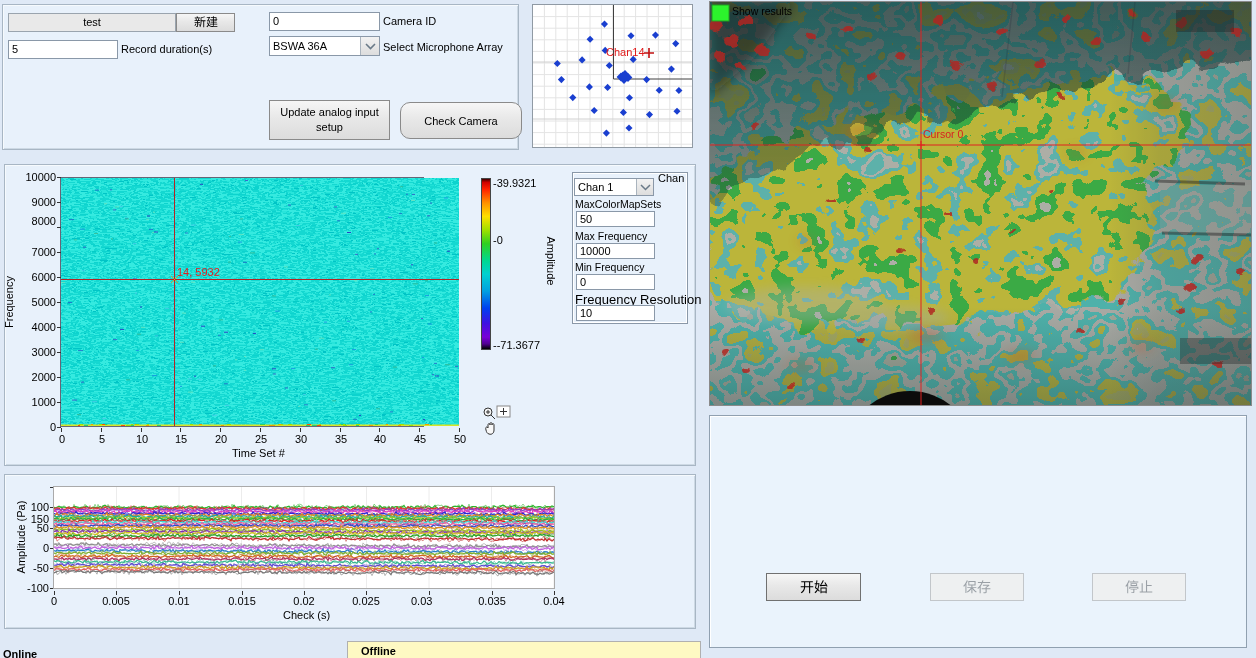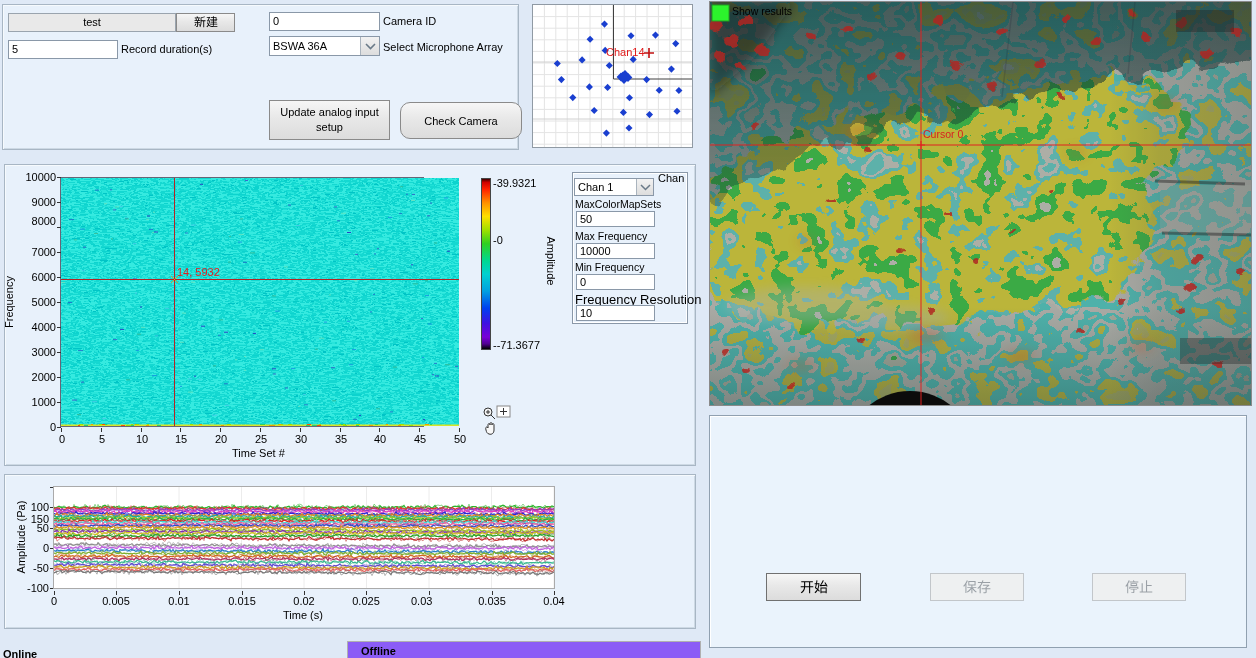--- a/index.html
+++ b/index.html
@@ -491,21 +491,21 @@
 <div class="abs" style="left:304px;top:591px;width:1px;height:4px;background:#333;"></div>
 <div class="sm" style="left:286px;top:595px;width:36px;text-align:center;">0.02</div>
 <div class="abs" style="left:366px;top:591px;width:1px;height:4px;background:#333;"></div>
 <div class="sm" style="left:348px;top:595px;width:36px;text-align:center;">0.025</div>
 <div class="abs" style="left:429px;top:591px;width:1px;height:4px;background:#333;"></div>
 <div class="sm" style="left:411px;top:595px;width:36px;text-align:left;">0.03</div>
 <div class="abs" style="left:492px;top:591px;width:1px;height:4px;background:#333;"></div>
 <div class="sm" style="left:474px;top:595px;width:36px;text-align:center;">0.035</div>
 <div class="abs" style="left:554px;top:591px;width:1px;height:4px;background:#333;"></div>
 <div class="sm" style="left:536px;top:595px;width:36px;text-align:center;">0.04</div>
-<div class="sm" style="left:283px;top:609px;">Time (s)</div>
+<div class="sm" style="left:283px;top:609px;">Check (s)</div>
 <div class="sm" style="left:-24px;top:531px;transform:rotate(-90deg);width:90px;text-align:center;">Amplitude (Pa)</div>
 <div class="abs" style="left:709px;top:1px;width:543px;height:405px;border:1px solid #8a8a8a;background:#8fcabc;">
     <svg width="541" height="403" style="display:block">
 <defs>
 <filter id="base" x="0" y="0" width="100%" height="100%" color-interpolation-filters="sRGB">
  <feTurbulence type="fractalNoise" baseFrequency="0.031 0.037" numOctaves="3" seed="7"></feTurbulence>
  <feColorMatrix type="matrix" values="0.6 0.6 0.6 0 -0.4  0.6 0.6 0.6 0 -0.4  0.6 0.6 0.6 0 -0.4  0 0 0 0 1"></feColorMatrix>
  <feComponentTransfer>
    <feFuncR type="discrete" tableValues="0.22 0.72 0.33 0.76 0.33 0.80 0.74 0.76"></feFuncR>
    <feFuncG type="discrete" tableValues="0.72 0.74 0.79 0.76 0.79 0.78 0.75 0.76"></feFuncG>
@@ -667,14 +667,14 @@
       <path transform="translate(14,12.04) scale(0.014,-0.014)" d="M613 349V266H335V196H613V10C613 -4 610 -8 592 -9C574 -10 514 -10 448 -8C458 -29 468 -58 471 -79C557 -79 613 -79 647 -68C680 -56 689 -35 689 9V196H957V266H689V324C762 370 840 432 894 492L846 529L831 525H420V456H761C718 416 663 375 613 349ZM385 840C373 797 359 753 342 709H63V637H311C246 499 153 370 31 284C43 267 61 235 69 216C112 247 152 282 188 320V-78H264V411C316 481 358 557 394 637H939V709H424C438 746 451 784 462 821Z" fill="#9aa0a6"></path>
     </svg>
   </div>
 <div class="btn dis" style="left:1092px;top:573px;width:94px;height:28px;">
     <svg width="28" height="15" viewBox="0 0 28 15" style="display:block">
       <path transform="translate(0,12.04) scale(0.014,-0.014)" d="M467 578H795V494H467ZM398 632V440H867V632ZM309 377V214H375V315H883V214H951V377ZM564 825C578 803 592 775 603 750H325V686H951V750H684C672 779 651 817 632 845ZM398 240V179H594V5C594 -7 590 -11 574 -12C559 -12 503 -12 443 -11C453 -30 463 -56 467 -76C545 -76 596 -76 629 -67C661 -56 669 -36 669 3V179H860V240ZM263 838C211 687 124 537 32 439C45 422 66 383 74 365C103 397 132 434 159 475V-79H228V588C268 661 303 739 332 817Z" fill="#9aa0a6"></path>
       <path transform="translate(14,12.04) scale(0.014,-0.014)" d="M188 619V44H49V-30H949V44H577V430H905V505H577V837H499V44H265V619Z" fill="#9aa0a6"></path>
     </svg>
   </div>
 <div class="abs" style="left:3px;top:648px;font-size:11px;font-weight:bold;">Online</div>
-<div class="abs" style="left:347px;top:641px;width:354px;height:17px;background:#8b5cf6;border:1px solid #b0b0b0;border-bottom:none;">
+<div class="abs" style="left:347px;top:641px;width:354px;height:17px;background:#fef9c3;border:1px solid #b0b0b0;border-bottom:none;">
     <div style="position:absolute;left:13px;top:3px;font-size:11px;font-weight:bold;">Offline</div>
   </div>
 </body></html>

